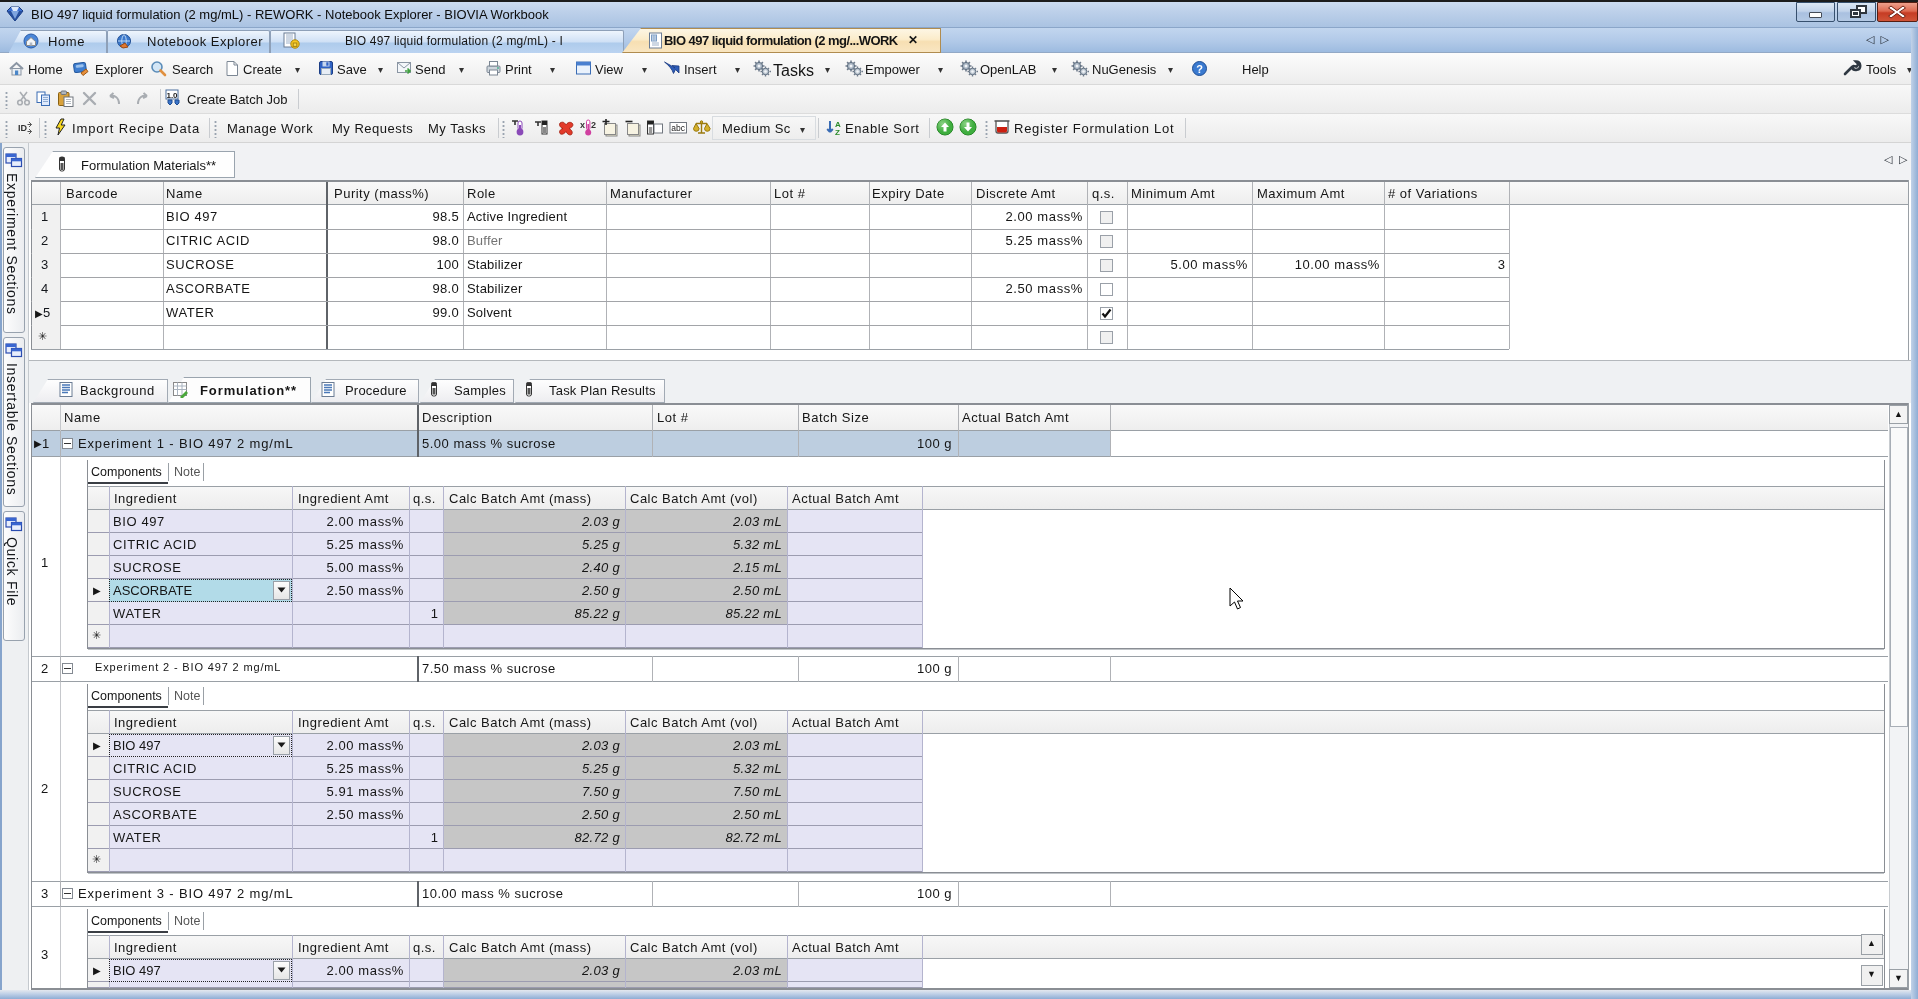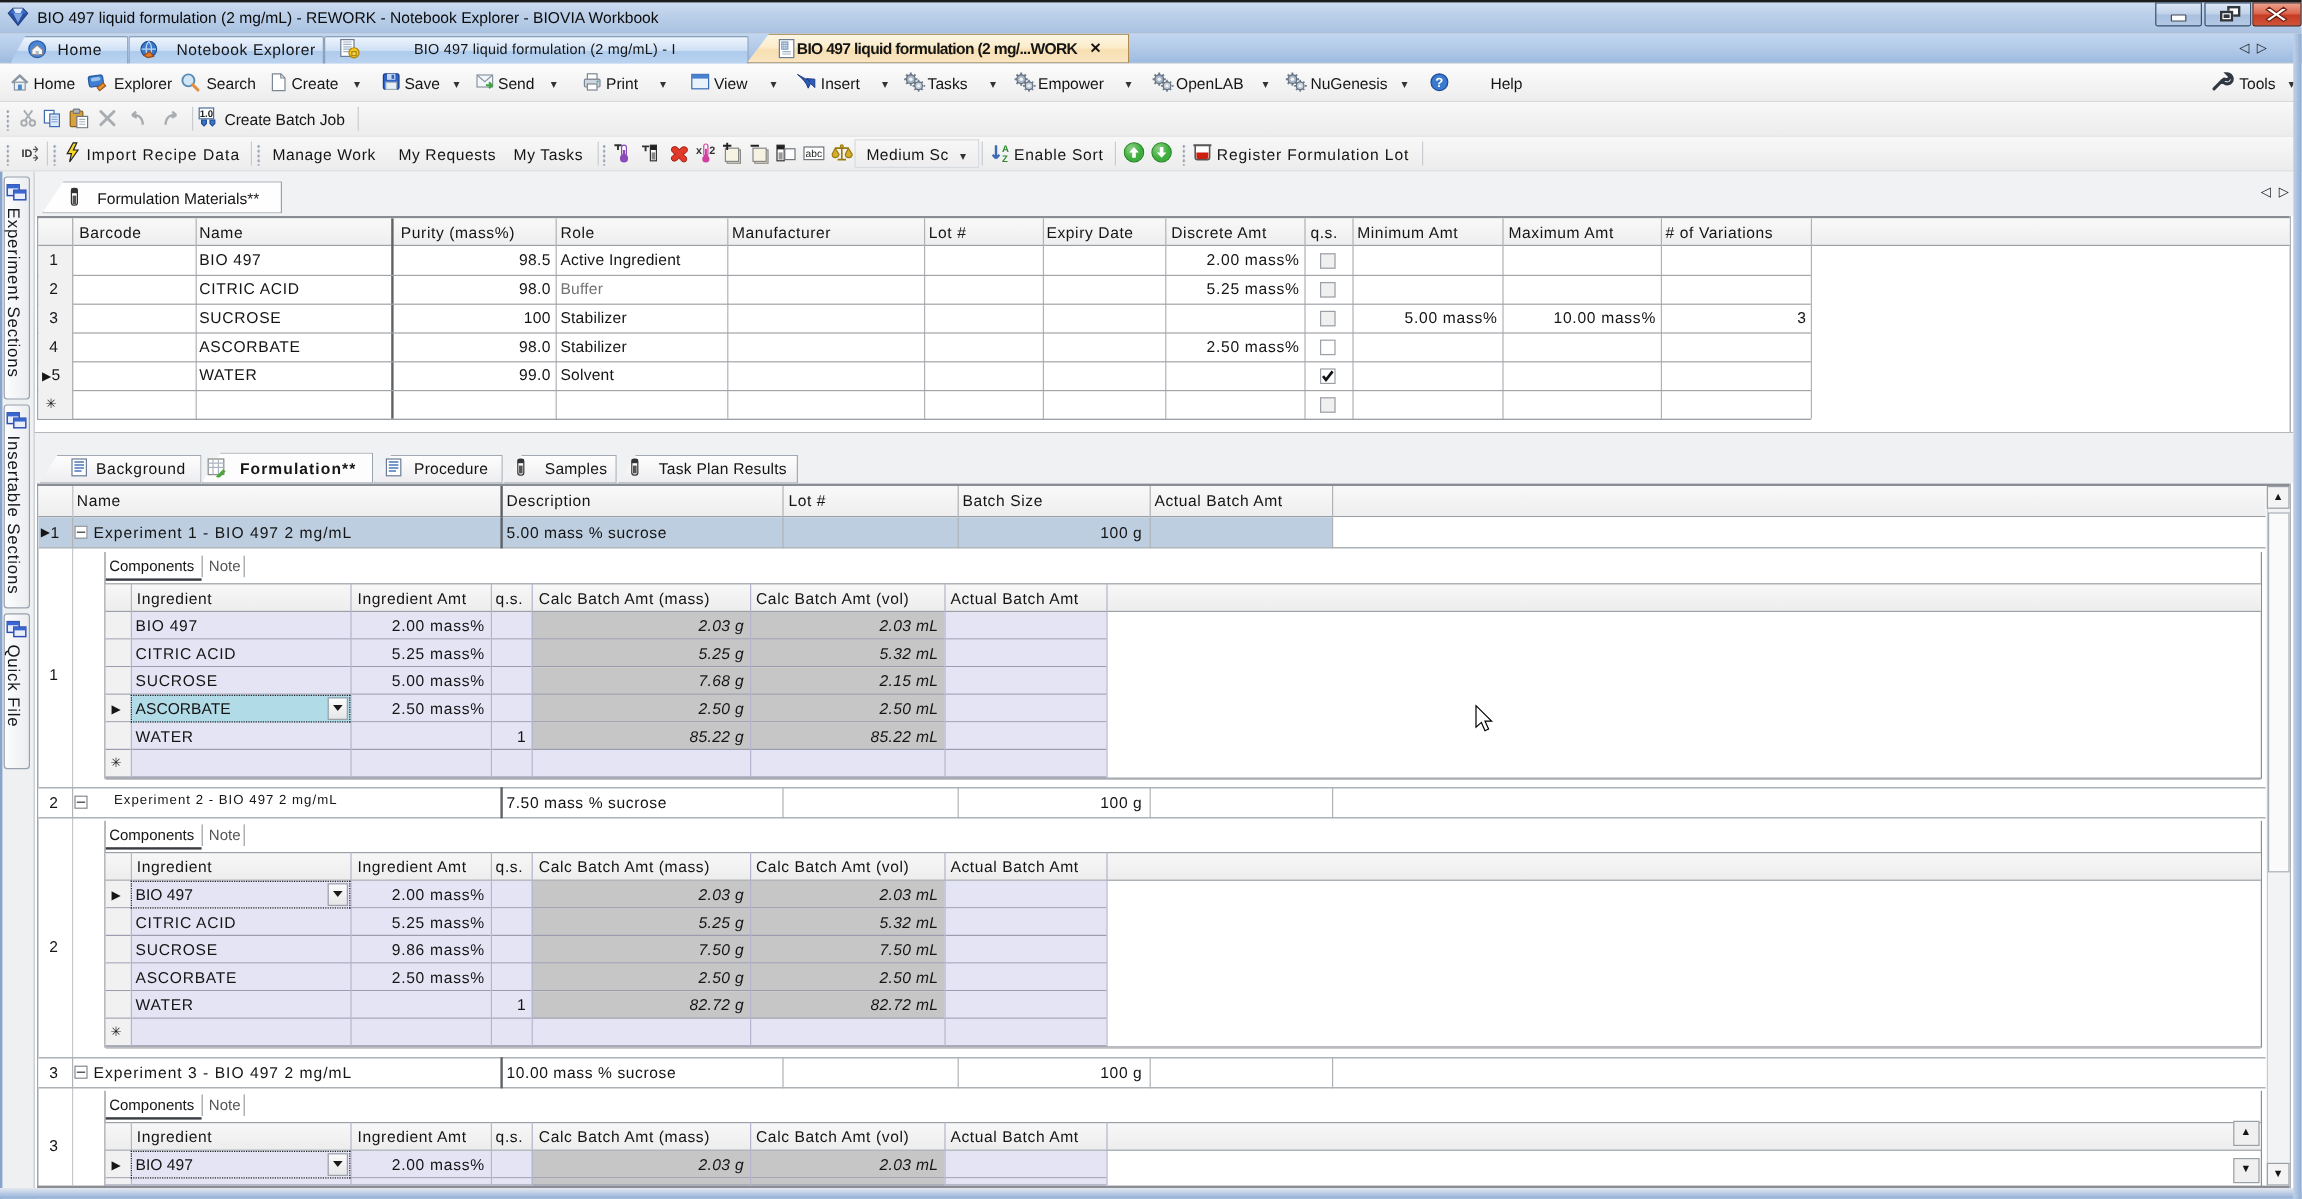--- a/index.html
+++ b/index.html
@@ -65,21 +65,21 @@
 <div class="abs" style="left:0px;top:53px;width:1918px;height:32px;background:linear-gradient(#fcfcfc,#ededed);border-bottom:1px solid #d9d9d9;box-sizing:border-box;"></div>
 <div class="txt" style="left:28px;top:62px;font-size:13px;color:#151515;font-weight:normal;font-style:normal;">Home</div>
 <div class="txt" style="left:95px;top:62px;font-size:13px;color:#151515;font-weight:normal;font-style:normal;">Explorer</div>
 <div class="txt" style="left:172px;top:62px;font-size:13px;color:#151515;font-weight:normal;font-style:normal;">Search</div>
 <div class="txt" style="left:243px;top:62px;font-size:13px;color:#151515;font-weight:normal;font-style:normal;">Create</div>
 <div class="txt" style="left:337px;top:62px;font-size:13px;color:#151515;font-weight:normal;font-style:normal;">Save</div>
 <div class="txt" style="left:415px;top:62px;font-size:13px;color:#151515;font-weight:normal;font-style:normal;">Send</div>
 <div class="txt" style="left:505px;top:62px;font-size:13px;color:#151515;font-weight:normal;font-style:normal;">Print</div>
 <div class="txt" style="left:595px;top:62px;font-size:13px;color:#151515;font-weight:normal;font-style:normal;">View</div>
 <div class="txt" style="left:684px;top:62px;font-size:13px;color:#151515;font-weight:normal;font-style:normal;">Insert</div>
-<div class="txt" style="left:773px;top:62px;font-size:13px;color:#151515;font-weight:normal;font-style:normal;">Tasks</div>
+<div class="txt" style="left:773px;top:62px;font-size:16px;color:#151515;font-weight:normal;font-style:normal;">Tasks</div>
 <div class="txt" style="left:865px;top:62px;font-size:13px;color:#151515;font-weight:normal;font-style:normal;">Empower</div>
 <div class="txt" style="left:980px;top:62px;font-size:13px;color:#151515;font-weight:normal;font-style:normal;">OpenLAB</div>
 <div class="txt" style="left:1092px;top:62px;font-size:13px;color:#151515;font-weight:normal;font-style:normal;">NuGenesis</div>
 <div class="txt" style="left:1212px;top:62px;font-size:13px;color:#151515;font-weight:normal;font-style:normal;margin-left:30px;">Help</div>
 <div class="txt" style="left:295px;top:64px;font-size:10px;color:#333;font-weight:normal;font-style:normal;">▾</div>
 <div class="txt" style="left:378px;top:64px;font-size:10px;color:#333;font-weight:normal;font-style:normal;">▾</div>
 <div class="txt" style="left:459px;top:64px;font-size:10px;color:#333;font-weight:normal;font-style:normal;">▾</div>
 <div class="txt" style="left:550px;top:64px;font-size:10px;color:#333;font-weight:normal;font-style:normal;">▾</div>
 <div class="txt" style="left:642px;top:64px;font-size:10px;color:#333;font-weight:normal;font-style:normal;">▾</div>
 <div class="txt" style="left:735px;top:64px;font-size:10px;color:#333;font-weight:normal;font-style:normal;">▾</div>
@@ -569,21 +569,21 @@
 <div class="abs" style="left:88px;top:556px;width:21px;height:23px;background:#f1f1f1;border-bottom:1px solid #9c9cb0;box-sizing:border-box;"></div>
 <div class="abs" style="left:109px;top:556px;width:183px;height:23px;background:#e5e4f4;border-bottom:1px solid #9c9cb0;box-sizing:border-box;"></div>
 <div class="abs" style="left:292px;top:556px;width:117px;height:23px;background:#e5e4f4;border-bottom:1px solid #9c9cb0;box-sizing:border-box;"></div>
 <div class="abs" style="left:409px;top:556px;width:34px;height:23px;background:#e5e4f4;border-bottom:1px solid #9c9cb0;box-sizing:border-box;"></div>
 <div class="abs" style="left:443px;top:556px;width:182px;height:23px;background:#c6c6c6;border-bottom:1px solid #9c9cb0;box-sizing:border-box;"></div>
 <div class="abs" style="left:625px;top:556px;width:162px;height:23px;background:#c6c6c6;border-bottom:1px solid #9c9cb0;box-sizing:border-box;"></div>
 <div class="abs" style="left:787px;top:556px;width:135px;height:23px;background:#e5e4f4;border-bottom:1px solid #9c9cb0;box-sizing:border-box;"></div>
 <div class="txt" style="left:113px;top:560px;font-size:13px;color:#151515;font-weight:normal;font-style:normal;letter-spacing:0.6px;">SUCROSE</div>
 <div class="txt rt" style="left:104px;top:560px;width:300px;font-size:13px;color:#151515;font-style:normal;letter-spacing:0.6px;">5.00 mass%</div>
 <div class="txt rt" style="left:138px;top:560px;width:300px;font-size:13px;color:#151515;font-style:normal;"></div>
-<div class="txt rt" style="left:320px;top:560px;width:300px;font-size:13px;color:#151515;font-style:italic;letter-spacing:0.3px;">7.68 g</div>
+<div class="txt rt" style="left:320px;top:560px;width:300px;font-size:13px;color:#151515;font-style:italic;letter-spacing:0.3px;">2.40 g</div>
 <div class="txt rt" style="left:482px;top:560px;width:300px;font-size:13px;color:#151515;font-style:italic;letter-spacing:0.3px;">2.15 mL</div>
 <div class="abs" style="left:88px;top:579px;width:21px;height:23px;background:#f1f1f1;border-bottom:1px solid #9c9cb0;box-sizing:border-box;"></div>
 <div class="abs" style="left:109px;top:579px;width:183px;height:23px;background:#e5e4f4;border-bottom:1px solid #9c9cb0;box-sizing:border-box;"></div>
 <div class="abs" style="left:292px;top:579px;width:117px;height:23px;background:#e5e4f4;border-bottom:1px solid #9c9cb0;box-sizing:border-box;"></div>
 <div class="abs" style="left:409px;top:579px;width:34px;height:23px;background:#e5e4f4;border-bottom:1px solid #9c9cb0;box-sizing:border-box;"></div>
 <div class="abs" style="left:443px;top:579px;width:182px;height:23px;background:#c6c6c6;border-bottom:1px solid #9c9cb0;box-sizing:border-box;"></div>
 <div class="abs" style="left:625px;top:579px;width:162px;height:23px;background:#c6c6c6;border-bottom:1px solid #9c9cb0;box-sizing:border-box;"></div>
 <div class="abs" style="left:787px;top:579px;width:135px;height:23px;background:#e5e4f4;border-bottom:1px solid #9c9cb0;box-sizing:border-box;"></div>
 <div class="txt" style="left:113px;top:583px;font-size:13px;color:#151515;font-weight:normal;font-style:normal;letter-spacing:0.6px;">ASCORBATE</div>
 <div class="txt rt" style="left:104px;top:583px;width:300px;font-size:13px;color:#151515;font-style:normal;letter-spacing:0.6px;">2.50 mass%</div>
@@ -681,21 +681,21 @@
 <div class="txt rt" style="left:320px;top:761px;width:300px;font-size:13px;color:#151515;font-style:italic;letter-spacing:0.3px;">5.25 g</div>
 <div class="txt rt" style="left:482px;top:761px;width:300px;font-size:13px;color:#151515;font-style:italic;letter-spacing:0.3px;">5.32 mL</div>
 <div class="abs" style="left:88px;top:780px;width:21px;height:23px;background:#f1f1f1;border-bottom:1px solid #9c9cb0;box-sizing:border-box;"></div>
 <div class="abs" style="left:109px;top:780px;width:183px;height:23px;background:#e5e4f4;border-bottom:1px solid #9c9cb0;box-sizing:border-box;"></div>
 <div class="abs" style="left:292px;top:780px;width:117px;height:23px;background:#e5e4f4;border-bottom:1px solid #9c9cb0;box-sizing:border-box;"></div>
 <div class="abs" style="left:409px;top:780px;width:34px;height:23px;background:#e5e4f4;border-bottom:1px solid #9c9cb0;box-sizing:border-box;"></div>
 <div class="abs" style="left:443px;top:780px;width:182px;height:23px;background:#c6c6c6;border-bottom:1px solid #9c9cb0;box-sizing:border-box;"></div>
 <div class="abs" style="left:625px;top:780px;width:162px;height:23px;background:#c6c6c6;border-bottom:1px solid #9c9cb0;box-sizing:border-box;"></div>
 <div class="abs" style="left:787px;top:780px;width:135px;height:23px;background:#e5e4f4;border-bottom:1px solid #9c9cb0;box-sizing:border-box;"></div>
 <div class="txt" style="left:113px;top:784px;font-size:13px;color:#151515;font-weight:normal;font-style:normal;letter-spacing:0.6px;">SUCROSE</div>
-<div class="txt rt" style="left:104px;top:784px;width:300px;font-size:13px;color:#151515;font-style:normal;letter-spacing:0.6px;">9.86 mass%</div>
+<div class="txt rt" style="left:104px;top:784px;width:300px;font-size:13px;color:#151515;font-style:normal;letter-spacing:0.6px;">5.91 mass%</div>
 <div class="txt rt" style="left:138px;top:784px;width:300px;font-size:13px;color:#151515;font-style:normal;"></div>
 <div class="txt rt" style="left:320px;top:784px;width:300px;font-size:13px;color:#151515;font-style:italic;letter-spacing:0.3px;">7.50 g</div>
 <div class="txt rt" style="left:482px;top:784px;width:300px;font-size:13px;color:#151515;font-style:italic;letter-spacing:0.3px;">7.50 mL</div>
 <div class="abs" style="left:88px;top:803px;width:21px;height:23px;background:#f1f1f1;border-bottom:1px solid #9c9cb0;box-sizing:border-box;"></div>
 <div class="abs" style="left:109px;top:803px;width:183px;height:23px;background:#e5e4f4;border-bottom:1px solid #9c9cb0;box-sizing:border-box;"></div>
 <div class="abs" style="left:292px;top:803px;width:117px;height:23px;background:#e5e4f4;border-bottom:1px solid #9c9cb0;box-sizing:border-box;"></div>
 <div class="abs" style="left:409px;top:803px;width:34px;height:23px;background:#e5e4f4;border-bottom:1px solid #9c9cb0;box-sizing:border-box;"></div>
 <div class="abs" style="left:443px;top:803px;width:182px;height:23px;background:#c6c6c6;border-bottom:1px solid #9c9cb0;box-sizing:border-box;"></div>
 <div class="abs" style="left:625px;top:803px;width:162px;height:23px;background:#c6c6c6;border-bottom:1px solid #9c9cb0;box-sizing:border-box;"></div>
 <div class="abs" style="left:787px;top:803px;width:135px;height:23px;background:#e5e4f4;border-bottom:1px solid #9c9cb0;box-sizing:border-box;"></div>

